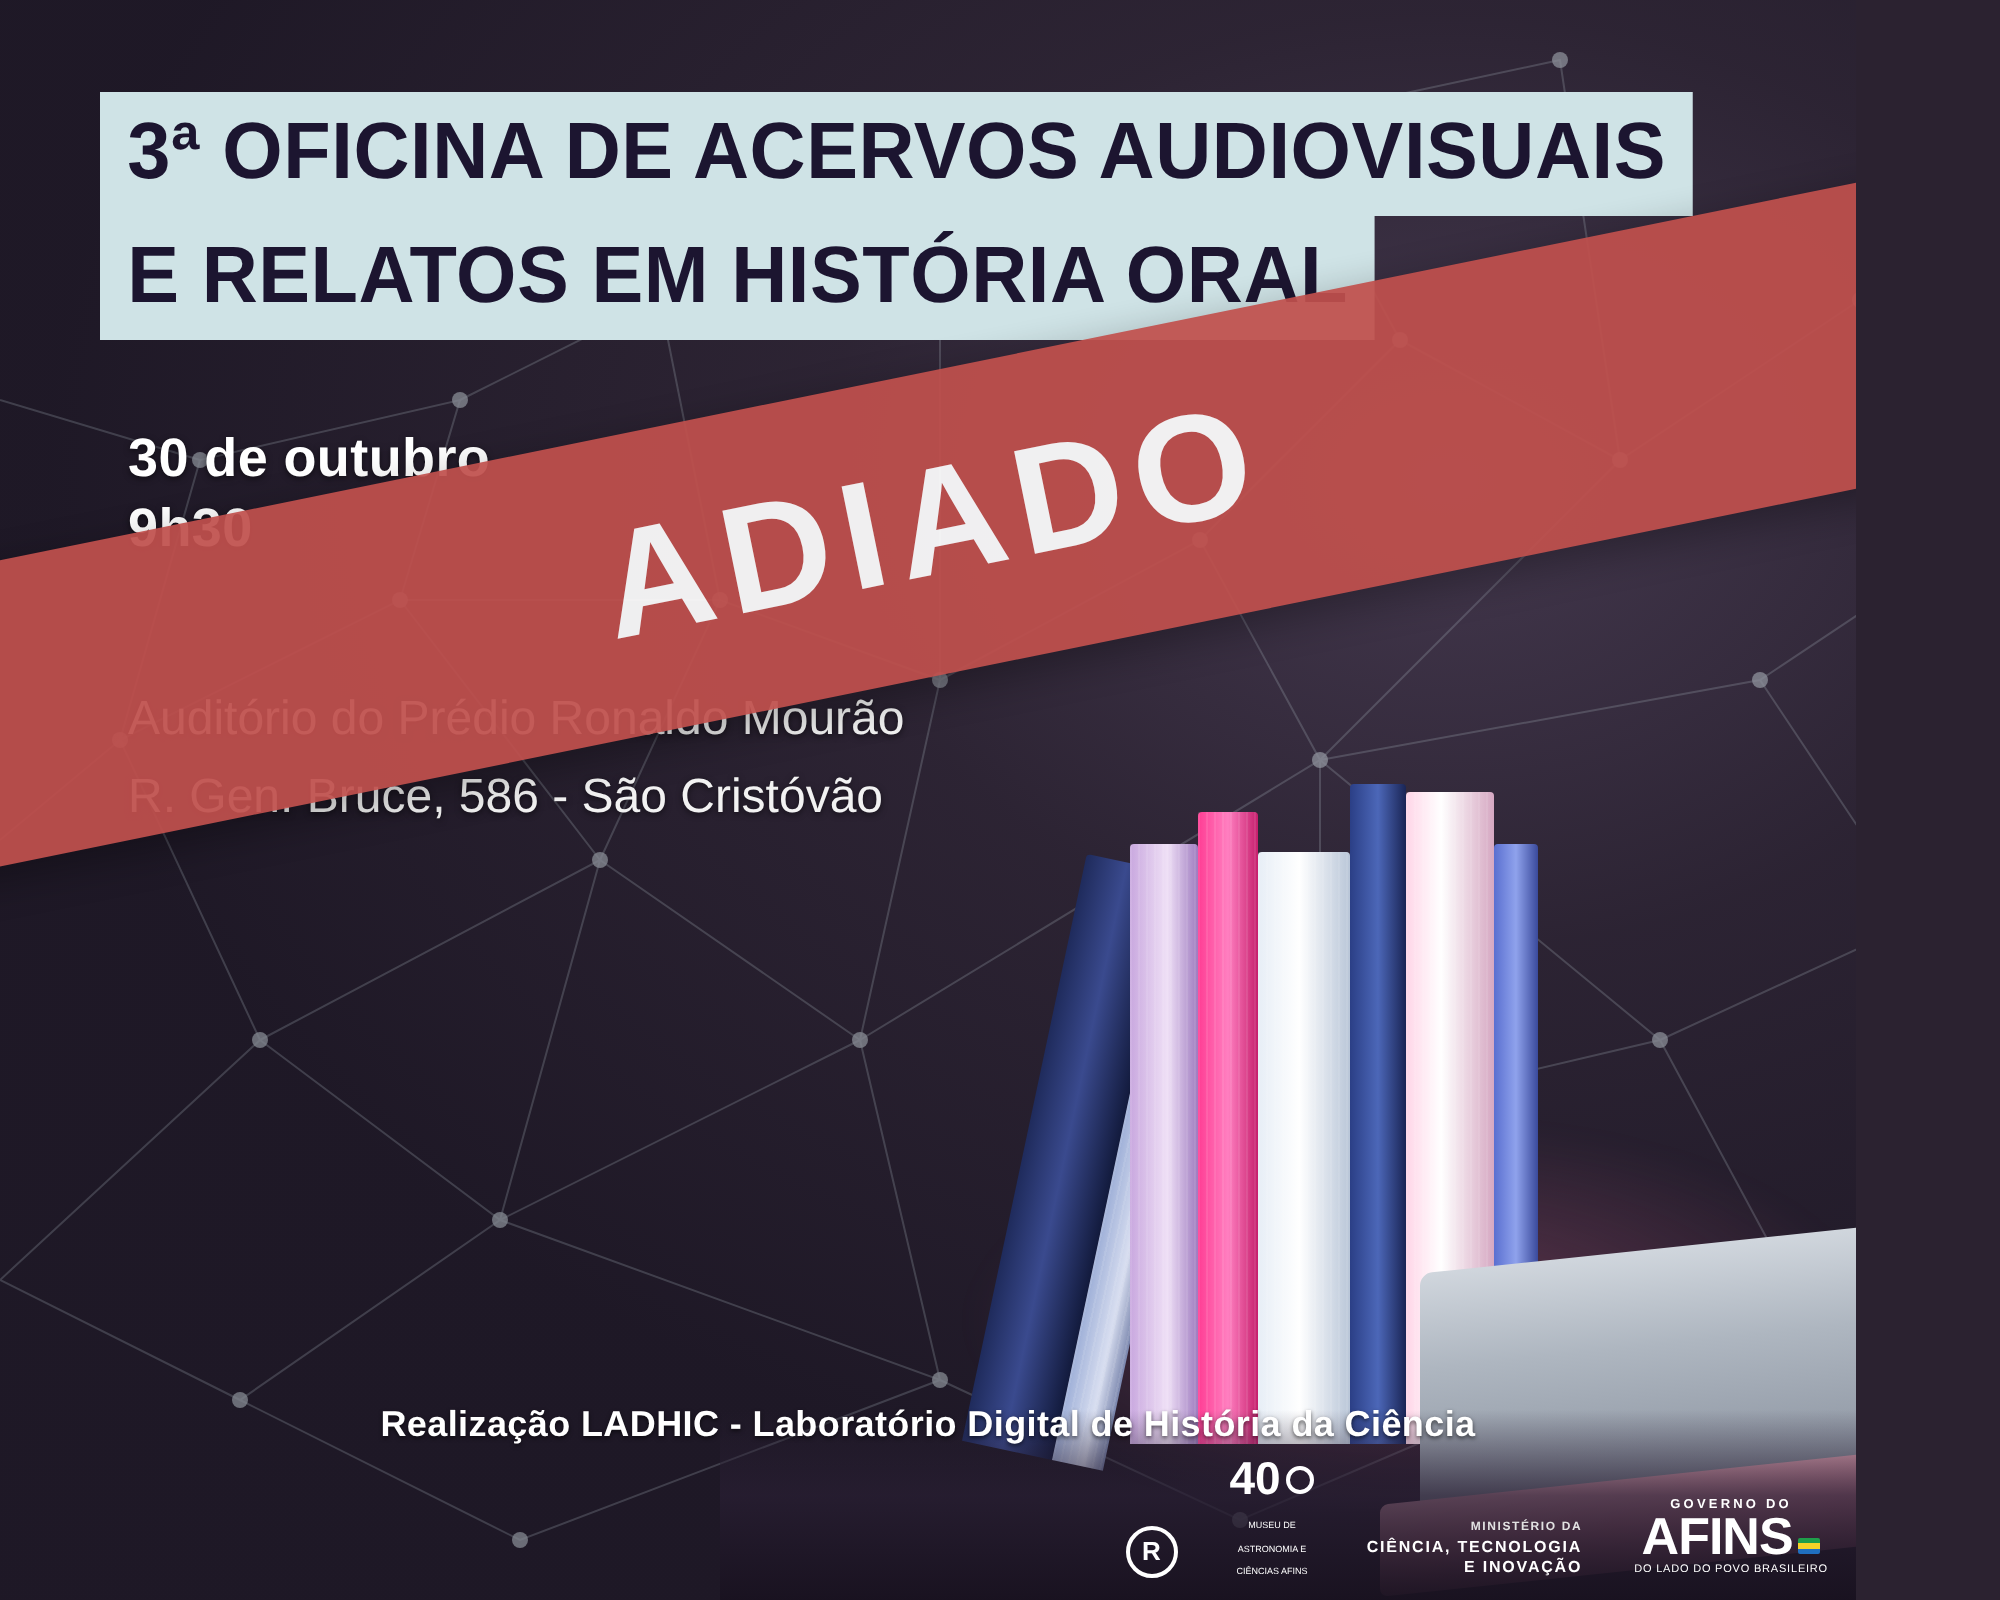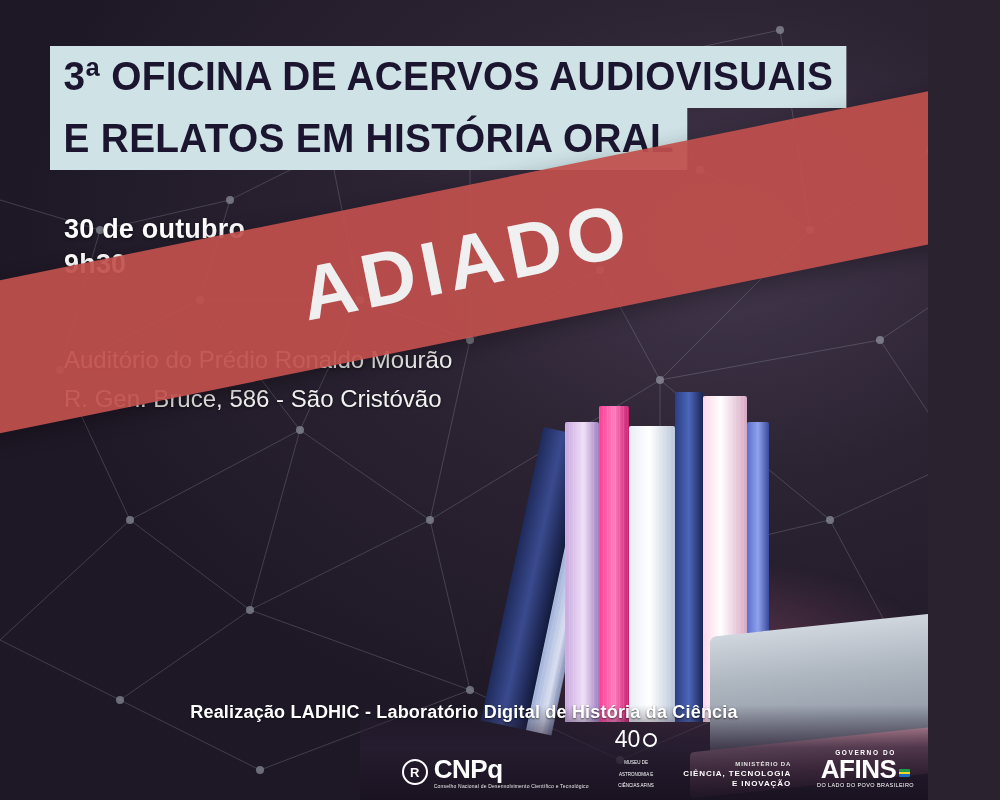--- a/index.html
+++ b/index.html
@@ -135,21 +135,21 @@
   .cnpq-mark {
     width:26px;height:26px;border:2px solid #fff;border-radius:50%;
     display:flex;align-items:center;justify-content:center;
     font-size:13px;font-weight:bold;
   }
   .cnpq-text { line-height:1; }
   .cnpq-name { font-size:26px; font-weight:bold; letter-spacing:-0.5px; }
   .cnpq-sub { font-size:5px; letter-spacing:.2px; margin-top:2px; color:#e7e7e7; }
 
   .mast-40 { display:flex; align-items:center; gap:3px; }
-  .mast-40 .num { font-size:23px; font-weight:normal; line-height:1; }
+  .mast-40 .num { font-size:23px; font-weight:bold; line-height:1; }
   .mast-circ { width:14px;height:14px;border:2px solid #fff;border-radius:50%; }
   .mast-text { font-size:4.5px; line-height:1.25; text-align:center; margin-top:3px; }
 
   .min-block { text-align:right; line-height:1.25; }
   .min-top { font-size:6px; letter-spacing:.8px; font-weight:bold; color:#e2e2e2; }
   .min-main { font-size:8px; letter-spacing:.9px; font-weight:bold; }
 
   .gov-block { text-align:center; line-height:1; }
   .gov-top { font-size:6.5px; letter-spacing:1.6px; font-weight:bold; }
   .gov-brasil { font-size:26px; font-weight:bold; letter-spacing:-0.5px; line-height:.95; }
@@ -278,24 +278,20 @@
   <div class="banner">
     <span class="banner-text">ADIADO</span>
   </div>
 
   <div class="footer-credit">Realização LADHIC - Laboratório Digital de História da Ciência</div>
 
   <div class="logos">
 
     <div class="logo">
       <div class="cnpq-mark">R</div>
-      <div class="cnpq-text">
-        <div class="cnpq-name">CNPq</div>
-        <div class="cnpq-sub">Conselho Nacional de Desenvolvimento Científico e Tecnológico</div>
-      </div>
     </div>
 
     <div class="logo" style="flex-direction:column; align-items:center;">
       <div class="mast-40">
         <span class="num">40</span>
         <span class="mast-circ"></span>
       </div>
       <div class="mast-text">MUSEU DE</div>
       <div class="mast-text" style="margin-top:0">ASTRONOMIA E</div>
       <div class="mast-text" style="margin-top:0">CIÊNCIAS AFINS</div>

